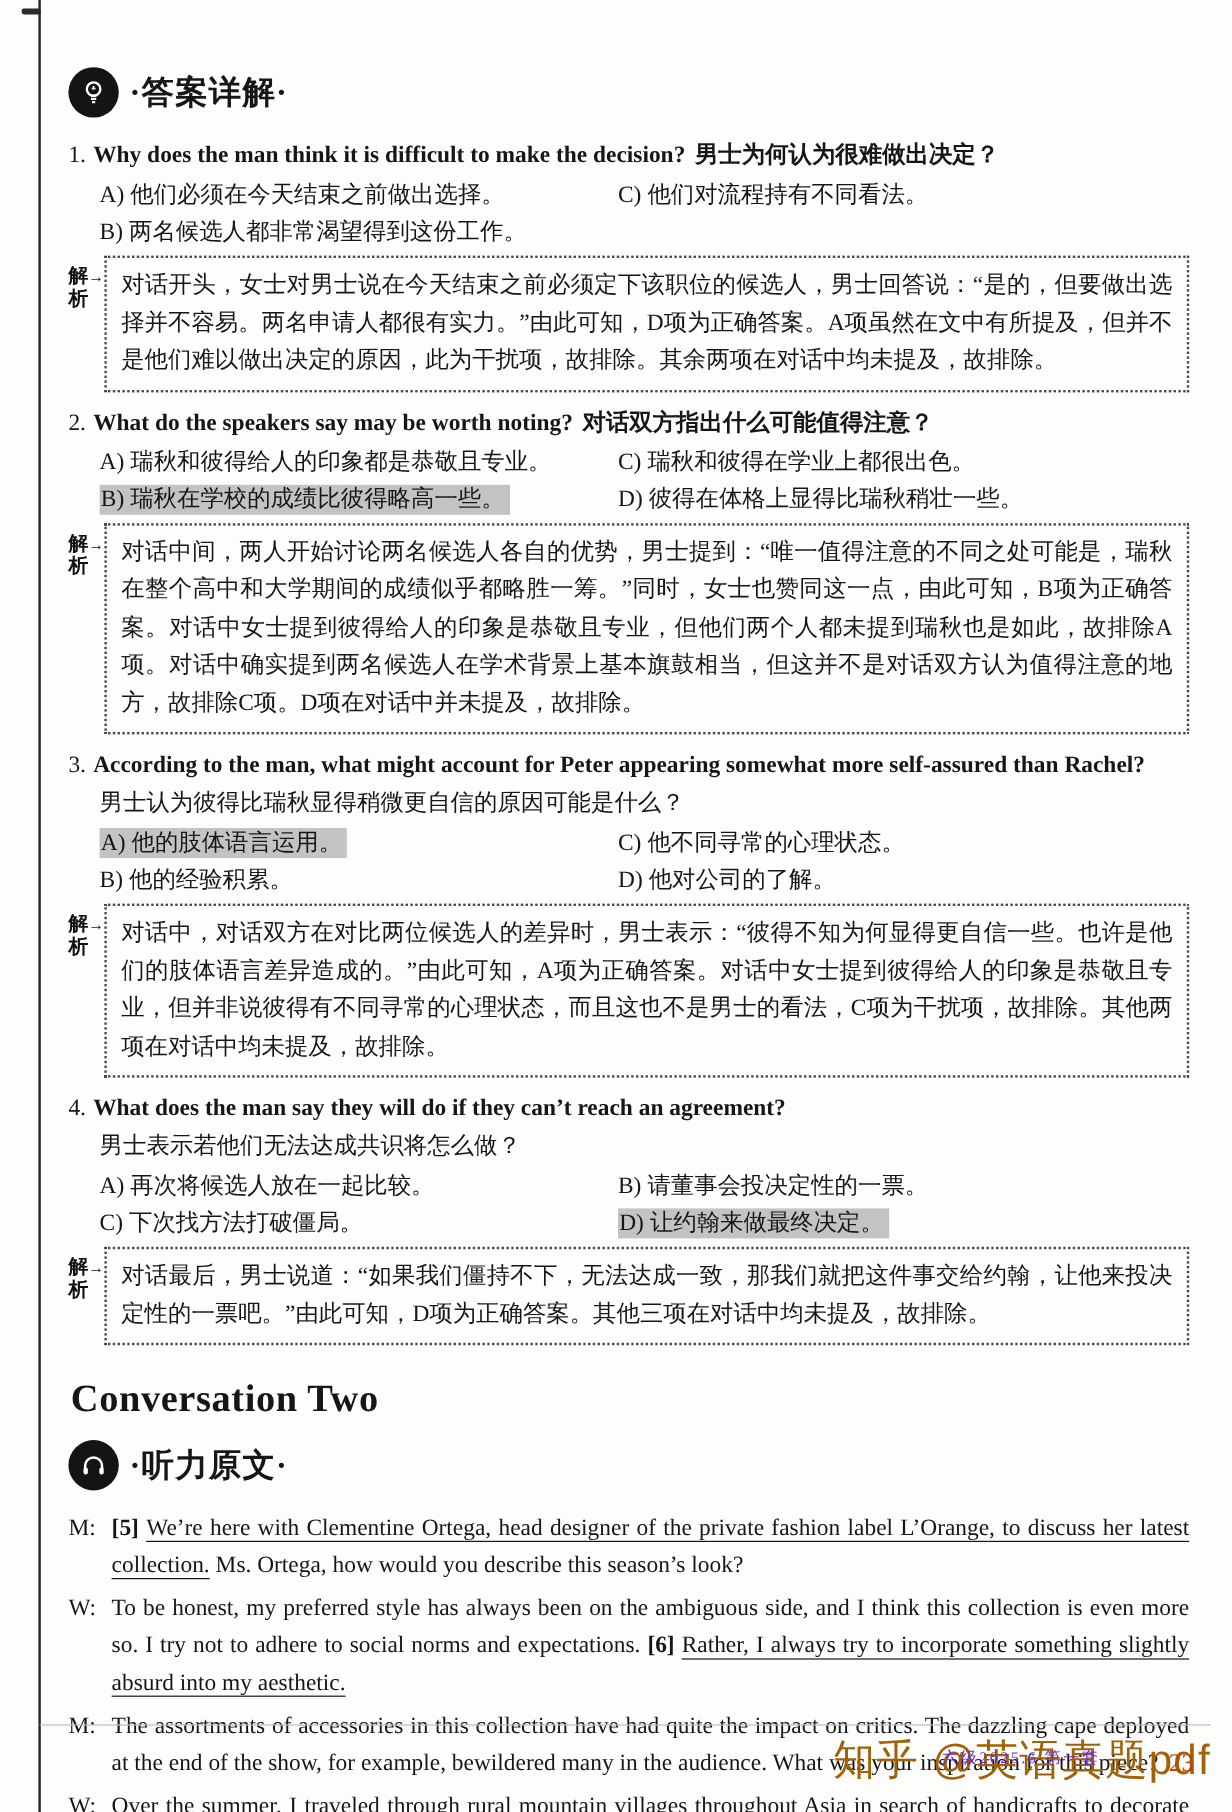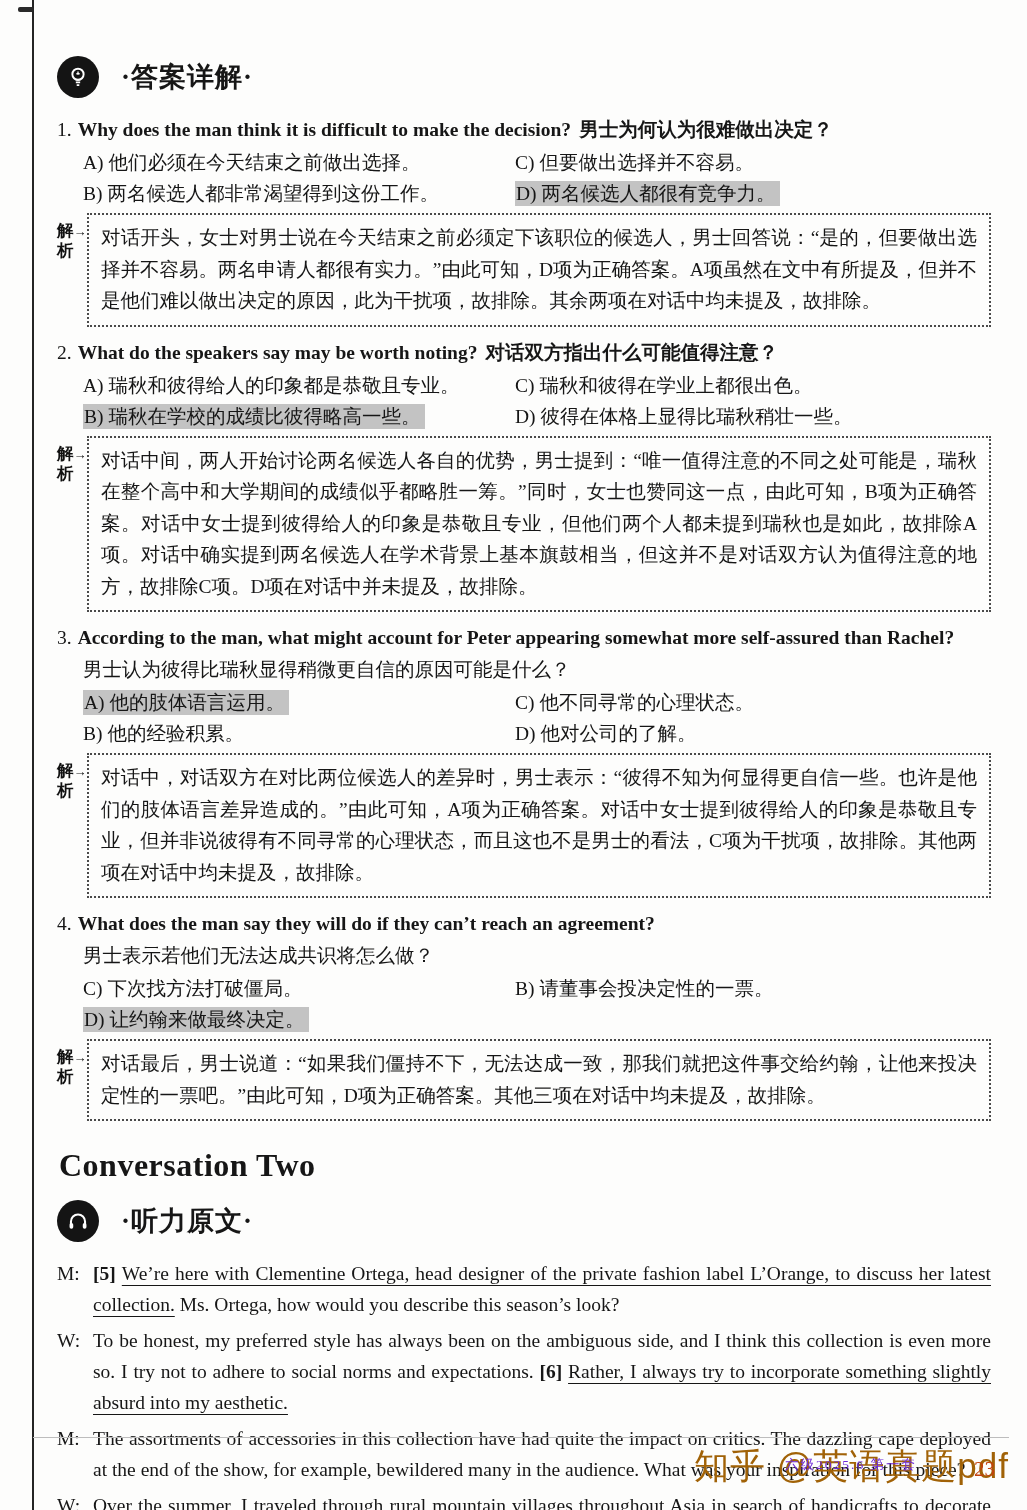--- a/index.html
+++ b/index.html
@@ -5,21 +5,21 @@
   * { margin:0; padding:0; box-sizing:border-box; }
   html,body { background:#e8e8e8; }
   body { width:1027px; height:1510px; margin:0 auto; position:relative;
          font-family:"Liberation Serif","DejaVu Serif",serif; color:#161616; }
   .page { position:absolute; inset:0; background:#fdfdfc; overflow:hidden;
           padding:56px 36px 0 57px; }
   .scan-rule-left { position:absolute; left:32px; top:0; width:2px; height:1510px; background:#242424; }
   .scan-mark-topleft { position:absolute; left:18px; top:7px; width:16px; height:5px; background:#2a2a2a; border-radius:2px; }
 
   
-  .sec-header { display:flex; align-items:center; gap:22px; margin-bottom:16px; }
+  .sec-header { display:flex; align-items:center; gap:9px; margin-bottom:16px; }
   .sec-icon { width:42px; height:42px; border-radius:50%; background:#141414;
               display:flex; align-items:center; justify-content:center; flex:0 0 auto; }
   .sec-title { font-size:27px; font-weight:700; letter-spacing:1px; }
 
   
   .question { margin-bottom:8px; }
   .q-line { font-size:19.5px; line-height:32px; }
   .q-num { font-weight:400; margin-right:6px; }
   .q-en { font-weight:700; }
   .q-zh { font-weight:700; margin-left:8px; }
@@ -79,23 +79,22 @@
     </span>
     <span class="sec-title">·答案详解·</span>
   </div>
 
   <div class="question">
     <div class="q-line">
       <span class="q-num">1.</span><span class="q-en">Why does the man think it is difficult to make the decision?</span><span class="q-zh">男士为何认为很难做出决定？</span>
     </div>
     <div class="options">
       <div class="opt"><span class="opt-inner"><span class="opt-label">A)</span><span>他们必须在今天结束之前做出选择。</span></span></div>
-      <div class="opt"><span class="opt-inner"><span class="opt-label">C)</span><span>但要做出选择并不容易。</span></span></div>
+      <div class="opt"><span class="opt-inner"><span class="opt-label">C)</span><span>他们对流程持有不同看法。</span></span></div>
       <div class="opt"><span class="opt-inner"><span class="opt-label">B)</span><span>两名候选人都非常渴望得到这份工作。</span></span></div>
-      <div class="opt"><span class="opt-inner hl"><span class="opt-label">D)</span><span>两名候选人都很有竞争力。</span></span></div>
     </div>
     <div class="analysis">
       <div class="jx-label">
         <span>解</span><span class="arrow">→</span><br>
         <span>析</span>
       </div>
       <div class="jx-box">对话开头，女士对男士说在今天结束之前必须定下该职位的候选人，男士回答说：“是的，但要做出选择并不容易。两名申请人都很有实力。”由此可知，D项为正确答案。A项虽然在文中有所提及，但并不是他们难以做出决定的原因，此为干扰项，故排除。其余两项在对话中均未提及，故排除。</div>
     </div>
   </div>
 
@@ -137,22 +136,23 @@
       <div class="jx-box">对话中，对话双方在对比两位候选人的差异时，男士表示：“彼得不知为何显得更自信一些。也许是他们的肢体语言差异造成的。”由此可知，A项为正确答案。对话中女士提到彼得给人的印象是恭敬且专业，但并非说彼得有不同寻常的心理状态，而且这也不是男士的看法，C项为干扰项，故排除。其他两项在对话中均未提及，故排除。</div>
     </div>
   </div>
 
   <div class="question">
     <div class="q-line">
       <span class="q-num">4.</span><span class="q-en">What does the man say they will do if they can’t reach an agreement?</span>
     </div>
     <div class="q-zh-block">男士表示若他们无法达成共识将怎么做？</div>
     <div class="options">
+      <div class="opt"><span class="opt-inner"><span class="opt-label">A)</span><span>再次将候选人放在一起比较。</span></span></div>
+      <div class="opt"><span class="opt-inner"><span class="opt-label">B)</span><span>请董事会投决定性的一票。</span></span></div>
       <div class="opt"><span class="opt-inner"><span class="opt-label">C)</span><span>下次找方法打破僵局。</span></span></div>
-      <div class="opt"><span class="opt-inner"><span class="opt-label">B)</span><span>请董事会投决定性的一票。</span></span></div>
       <div class="opt"><span class="opt-inner hl"><span class="opt-label">D)</span><span>让约翰来做最终决定。</span></span></div>
     </div>
     <div class="analysis">
       <div class="jx-label">
         <span>解</span><span class="arrow">→</span><br>
         <span>析</span>
       </div>
       <div class="jx-box">对话最后，男士说道：“如果我们僵持不下，无法达成一致，那我们就把这件事交给约翰，让他来投决定性的一票吧。”由此可知，D项为正确答案。其他三项在对话中均未提及，故排除。</div>
     </div>
   </div>

